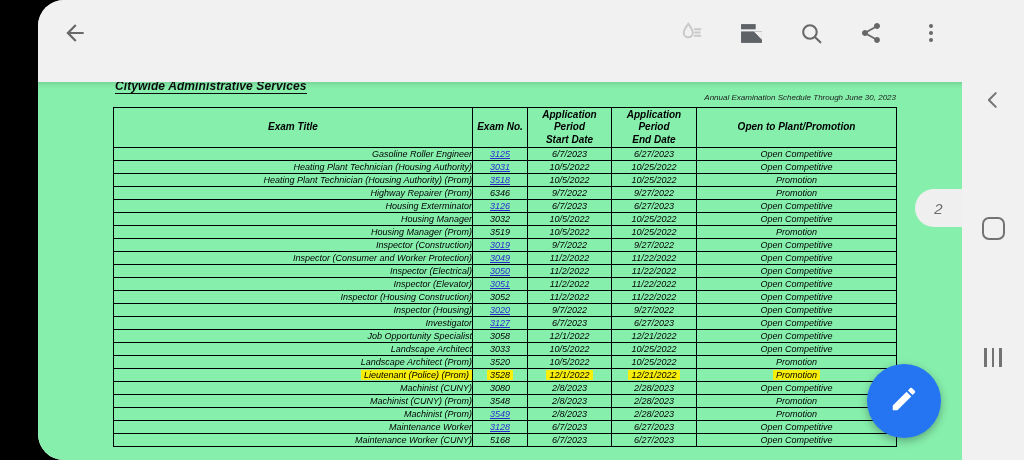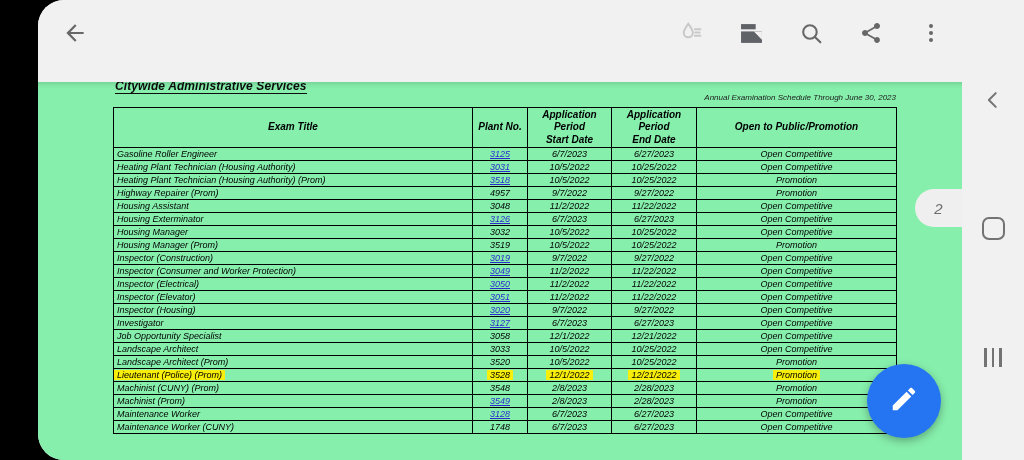--- a/index.html
+++ b/index.html
@@ -51,21 +51,21 @@
   .exam-table thead th {
     font-size:10px; line-height:12.5px; font-weight:bold; color:#000;
     text-align:center; vertical-align:middle; height:39px;
     white-space:pre-line; padding:0 2px; overflow:hidden;
   }
   .exam-table tbody td {
     font-size:9px; height:12px; line-height:12px; padding:0;
     text-align:center; vertical-align:middle; color:#000;
     white-space:nowrap; overflow:hidden;
   }
-  .exam-table td.title-cell { text-align:left; padding-left:3px; }
+  .exam-table td.title-cell { text-align:right; padding-left:3px; }
   a.exam-link { color:#2b2bd0; text-decoration:underline; cursor:pointer; }
   tr.highlighted .hl { background:#f8ee0b; padding:0 3px; }
   tr.highlighted td.title-cell .hl { margin-left:-3px; }
   
   .page-pill {
     position:absolute; top:107px; right:0; width:47px; height:38px;
     background:#efefef; border-radius:19px 0 0 19px;
     display:flex; align-items:center; justify-content:center;
     font-size:15px; color:#6e6e6e; z-index:2;
   }
@@ -89,28 +89,28 @@
       <colgroup>
         <col style="width:359px">
           <col style="width:55px">
           <col style="width:84px">
           <col style="width:85px">
           <col style="width:200px">
       </colgroup>
       <thead>
           <tr id="headerRow">
             <th>Exam Title</th>
-            <th>Plant No.</th>
+            <th>Exam No.</th>
             <th>Application
 Period
 Start Date</th>
             <th>Application
 Period
 End Date</th>
-            <th>Open to Public/Promotion</th>
+            <th>Open to Plant/Promotion</th>
           </tr>
         </thead>
       <tbody id="tableBody">
           <tr>
             <td class="title-cell"><span class="hl">Gasoline Roller Engineer</span></td>
             <td><a class="exam-link hl">3125</a></td>
             <td><span class="hl">6/7/2023</span></td>
             <td><span class="hl">6/27/2023</span></td>
             <td><span class="hl">Open Competitive</span></td>
           </tr>
@@ -123,31 +123,24 @@
           </tr>
           <tr>
             <td class="title-cell"><span class="hl">Heating Plant Technician (Housing Authority) (Prom)</span></td>
             <td><a class="exam-link hl">3518</a></td>
             <td><span class="hl">10/5/2022</span></td>
             <td><span class="hl">10/25/2022</span></td>
             <td><span class="hl">Promotion</span></td>
           </tr>
           <tr>
             <td class="title-cell"><span class="hl">Highway Repairer (Prom)</span></td>
-            <td><span class="hl">4957</span></td>
+            <td><span class="hl">6346</span></td>
             <td><span class="hl">9/7/2022</span></td>
             <td><span class="hl">9/27/2022</span></td>
             <td><span class="hl">Promotion</span></td>
-          </tr>
-          <tr>
-            <td class="title-cell"><span class="hl">Housing Assistant</span></td>
-            <td><span class="hl">3048</span></td>
-            <td><span class="hl">11/2/2022</span></td>
-            <td><span class="hl">11/22/2022</span></td>
-            <td><span class="hl">Open Competitive</span></td>
           </tr>
           <tr>
             <td class="title-cell"><span class="hl">Housing Exterminator</span></td>
             <td><a class="exam-link hl">3126</a></td>
             <td><span class="hl">6/7/2023</span></td>
             <td><span class="hl">6/27/2023</span></td>
             <td><span class="hl">Open Competitive</span></td>
           </tr>
           <tr>
             <td class="title-cell"><span class="hl">Housing Manager</span></td>
@@ -180,20 +173,27 @@
           <tr>
             <td class="title-cell"><span class="hl">Inspector (Electrical)</span></td>
             <td><a class="exam-link hl">3050</a></td>
             <td><span class="hl">11/2/2022</span></td>
             <td><span class="hl">11/22/2022</span></td>
             <td><span class="hl">Open Competitive</span></td>
           </tr>
           <tr>
             <td class="title-cell"><span class="hl">Inspector (Elevator)</span></td>
             <td><a class="exam-link hl">3051</a></td>
+            <td><span class="hl">11/2/2022</span></td>
+            <td><span class="hl">11/22/2022</span></td>
+            <td><span class="hl">Open Competitive</span></td>
+          </tr>
+          <tr>
+            <td class="title-cell"><span class="hl">Inspector (Housing Construction)</span></td>
+            <td><span class="hl">3052</span></td>
             <td><span class="hl">11/2/2022</span></td>
             <td><span class="hl">11/22/2022</span></td>
             <td><span class="hl">Open Competitive</span></td>
           </tr>
           <tr>
             <td class="title-cell"><span class="hl">Inspector (Housing)</span></td>
             <td><a class="exam-link hl">3020</a></td>
             <td><span class="hl">9/7/2022</span></td>
             <td><span class="hl">9/27/2022</span></td>
             <td><span class="hl">Open Competitive</span></td>
@@ -227,20 +227,27 @@
             <td><span class="hl">Promotion</span></td>
           </tr>
           <tr class="highlighted">
             <td class="title-cell"><span class="hl">Lieutenant (Police) (Prom)</span></td>
             <td><span class="hl">3528</span></td>
             <td><span class="hl">12/1/2022</span></td>
             <td><span class="hl">12/21/2022</span></td>
             <td><span class="hl">Promotion</span></td>
           </tr>
           <tr>
+            <td class="title-cell"><span class="hl">Machinist (CUNY)</span></td>
+            <td><span class="hl">3080</span></td>
+            <td><span class="hl">2/8/2023</span></td>
+            <td><span class="hl">2/28/2023</span></td>
+            <td><span class="hl">Open Competitive</span></td>
+          </tr>
+          <tr>
             <td class="title-cell"><span class="hl">Machinist (CUNY) (Prom)</span></td>
             <td><span class="hl">3548</span></td>
             <td><span class="hl">2/8/2023</span></td>
             <td><span class="hl">2/28/2023</span></td>
             <td><span class="hl">Promotion</span></td>
           </tr>
           <tr>
             <td class="title-cell"><span class="hl">Machinist (Prom)</span></td>
             <td><a class="exam-link hl">3549</a></td>
             <td><span class="hl">2/8/2023</span></td>
@@ -249,21 +256,21 @@
           </tr>
           <tr>
             <td class="title-cell"><span class="hl">Maintenance Worker</span></td>
             <td><a class="exam-link hl">3128</a></td>
             <td><span class="hl">6/7/2023</span></td>
             <td><span class="hl">6/27/2023</span></td>
             <td><span class="hl">Open Competitive</span></td>
           </tr>
           <tr>
             <td class="title-cell"><span class="hl">Maintenance Worker (CUNY)</span></td>
-            <td><span class="hl">1748</span></td>
+            <td><span class="hl">5168</span></td>
             <td><span class="hl">6/7/2023</span></td>
             <td><span class="hl">6/27/2023</span></td>
             <td><span class="hl">Open Competitive</span></td>
           </tr>
         </tbody>
     </table>
 
     <div class="page-pill">
       <span>2</span>
     </div>

